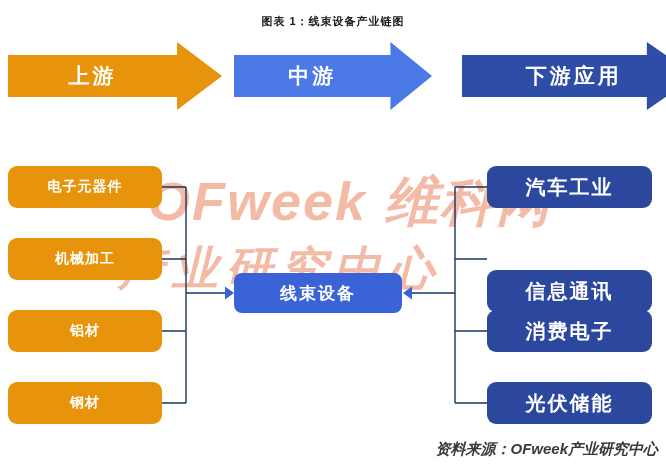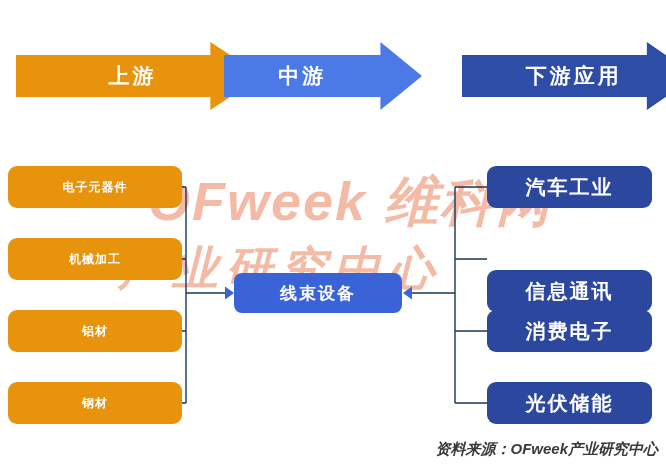--- a/index.html
+++ b/index.html
@@ -13,47 +13,48 @@
   }
   .block-arrow{
     position:absolute;top:42px;height:68px;z-index:2;
     clip-path:polygon(0 19%,79% 19%,79% 0,100% 50%,79% 100%,79% 81%,0 81%);
     display:flex;align-items:center;
   }
   .block-arrow .lbl{
     width:79%;text-align:center;color:#ffffff;font-weight:bold;
     font-size:21px;letter-spacing:3px;
   }
-  #arrow-upstream{left:16px;width:214px;padding-left:32px;}
-  #arrow-midstream{left:224px;width:198px;font-family:Liberation Serif, serif;}
+  #arrow-upstream{left:8px;width:214px;}
+  #arrow-midstream{left:234px;width:198px;font-family:Liberation Serif, serif;}
   #arrow-downstream{left:462px;width:202px;padding-left:32px;}
   .node{
     position:absolute;display:flex;align-items:center;justify-content:center;
     color:#ffffff;font-weight:bold;z-index:2;border-radius:9px;
   }
-  .obox{left:8px;width:174px;height:42px;font-size:12px;letter-spacing:1px;font-family:Liberation Serif, serif;}
+  .obox{left:8px;width:154px;height:42px;font-size:14px;letter-spacing:1px;font-family:Liberation Serif, serif;}
   .dbox{left:487px;width:165px;height:42px;font-size:20px;letter-spacing:2px;}
   #center-box{left:234px;top:273px;width:168px;height:40px;font-size:17px;letter-spacing:2px;border-radius:8px;}
   #connectors{position:absolute;left:0;top:0;z-index:1;pointer-events:none;}
   .watermark{
     position:absolute;z-index:0;color:#E97850;opacity:0.5;font-weight:bold;
     font-style:italic;pointer-events:none;white-space:nowrap;
   }
   #wm-line1{left:148px;top:166px;font-size:54px;letter-spacing:2px;}
   #wm-line2{left:118px;top:238px;font-size:46px;letter-spacing:8px;}
   #source-note{
     position:absolute;right:8px;bottom:8px;font-size:15px;font-weight:bold;
     font-style:italic;color:#3a3a3a;z-index:3;
   }
 </style>
 </head>
 <body>
 
 <div id="stage">
 
+  <div id="chart-title">图表 1：线束设备产业链图</div>
 
   <div class="watermark" id="wm-line1">OFweek 维科网</div>
   <div class="watermark" id="wm-line2">产业研究中心</div>
 
   <div class="block-arrow" id="arrow-upstream" style="background: rgb(232, 147, 12);">
     <div class="lbl">上游</div>
   </div>
   <div class="block-arrow" id="arrow-midstream" style="background: rgb(75, 121, 230);">
     <div class="lbl">中游</div>
   </div>

